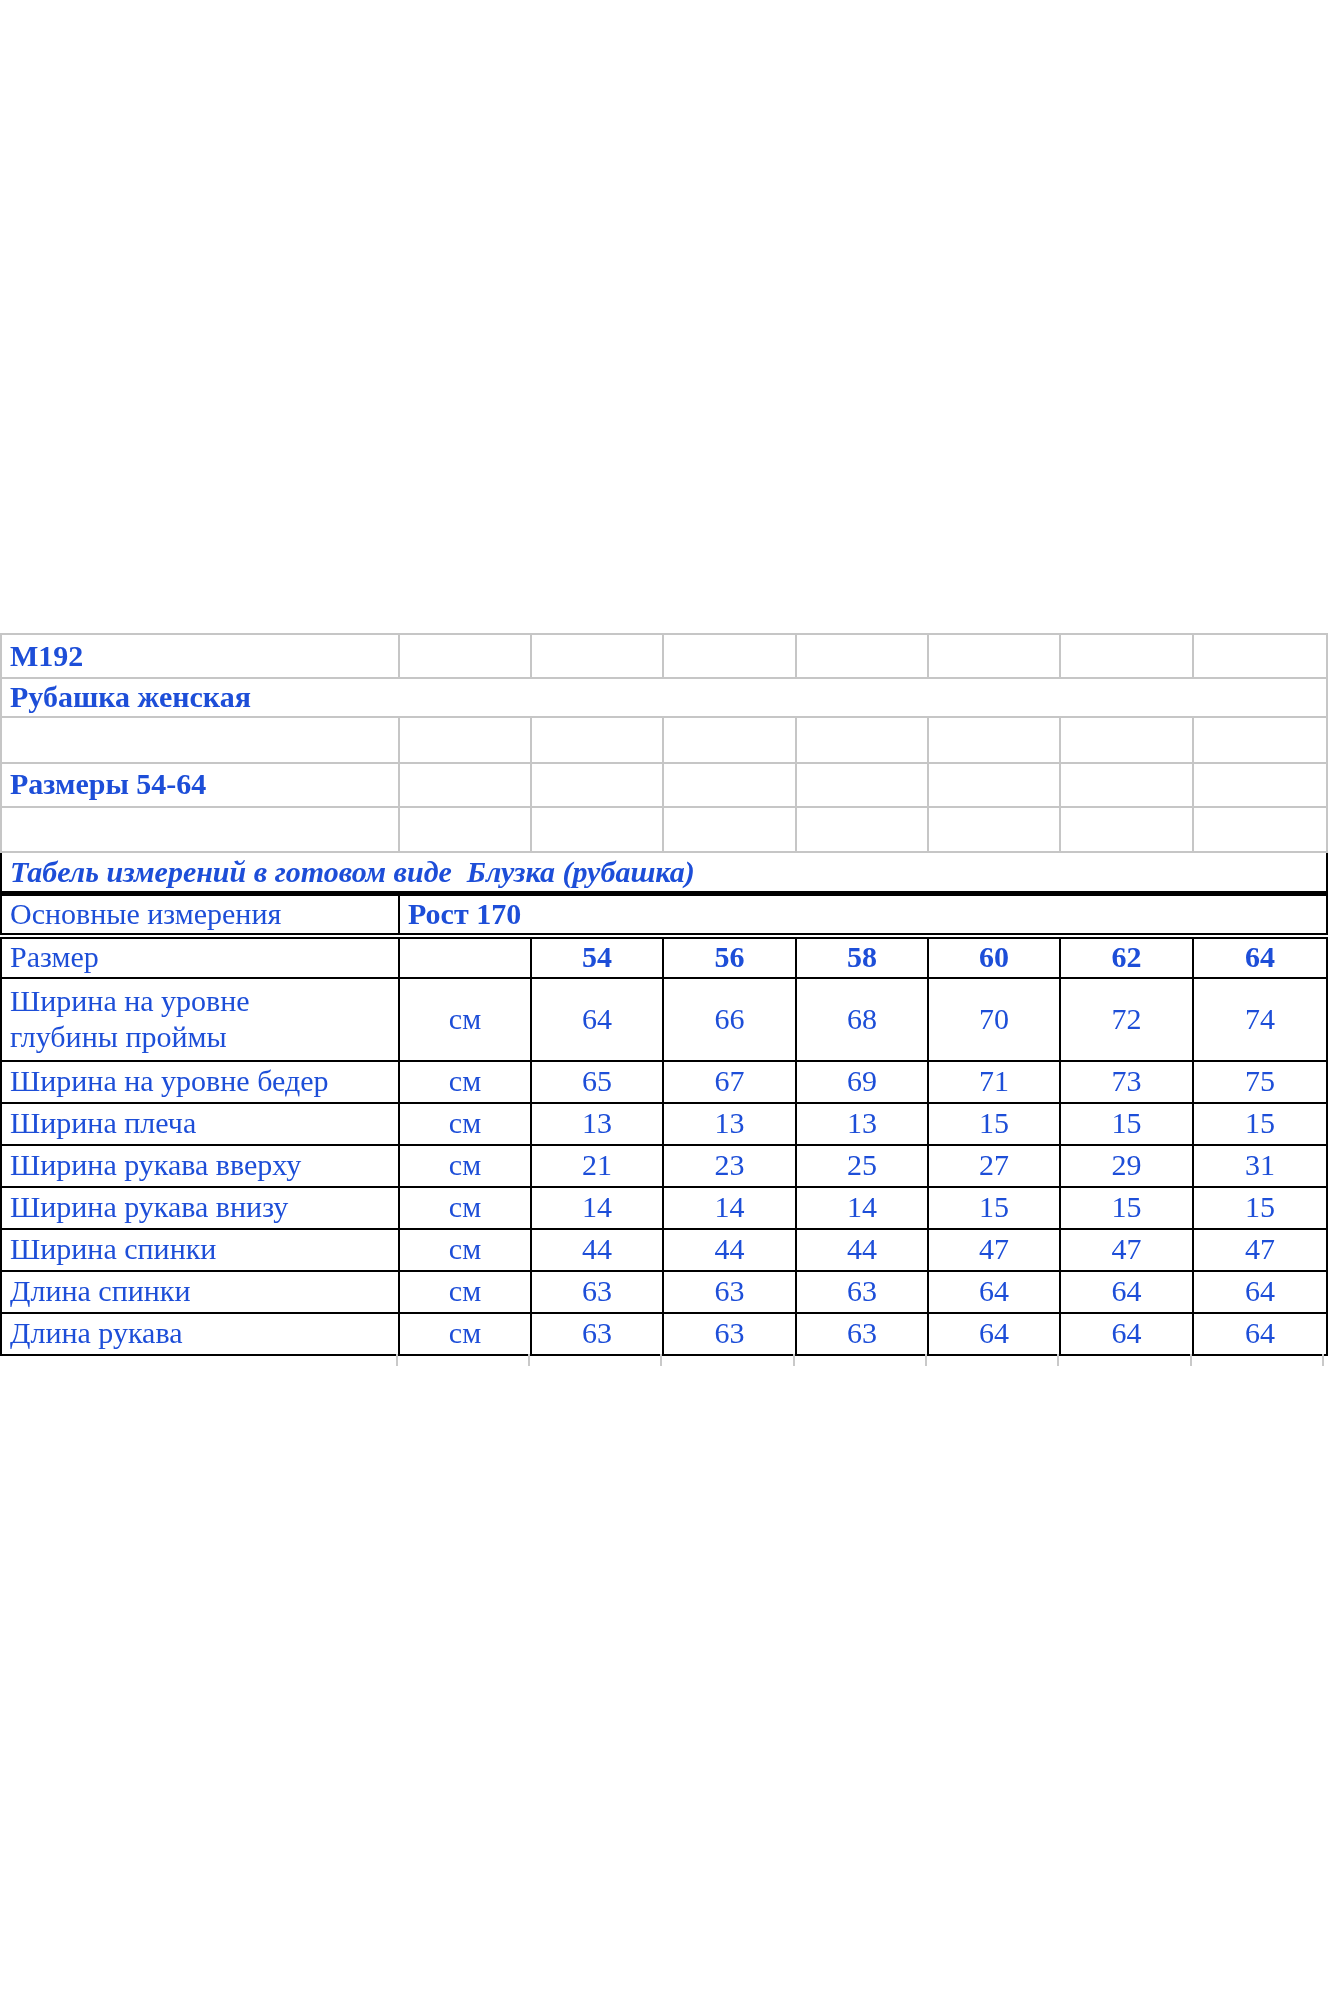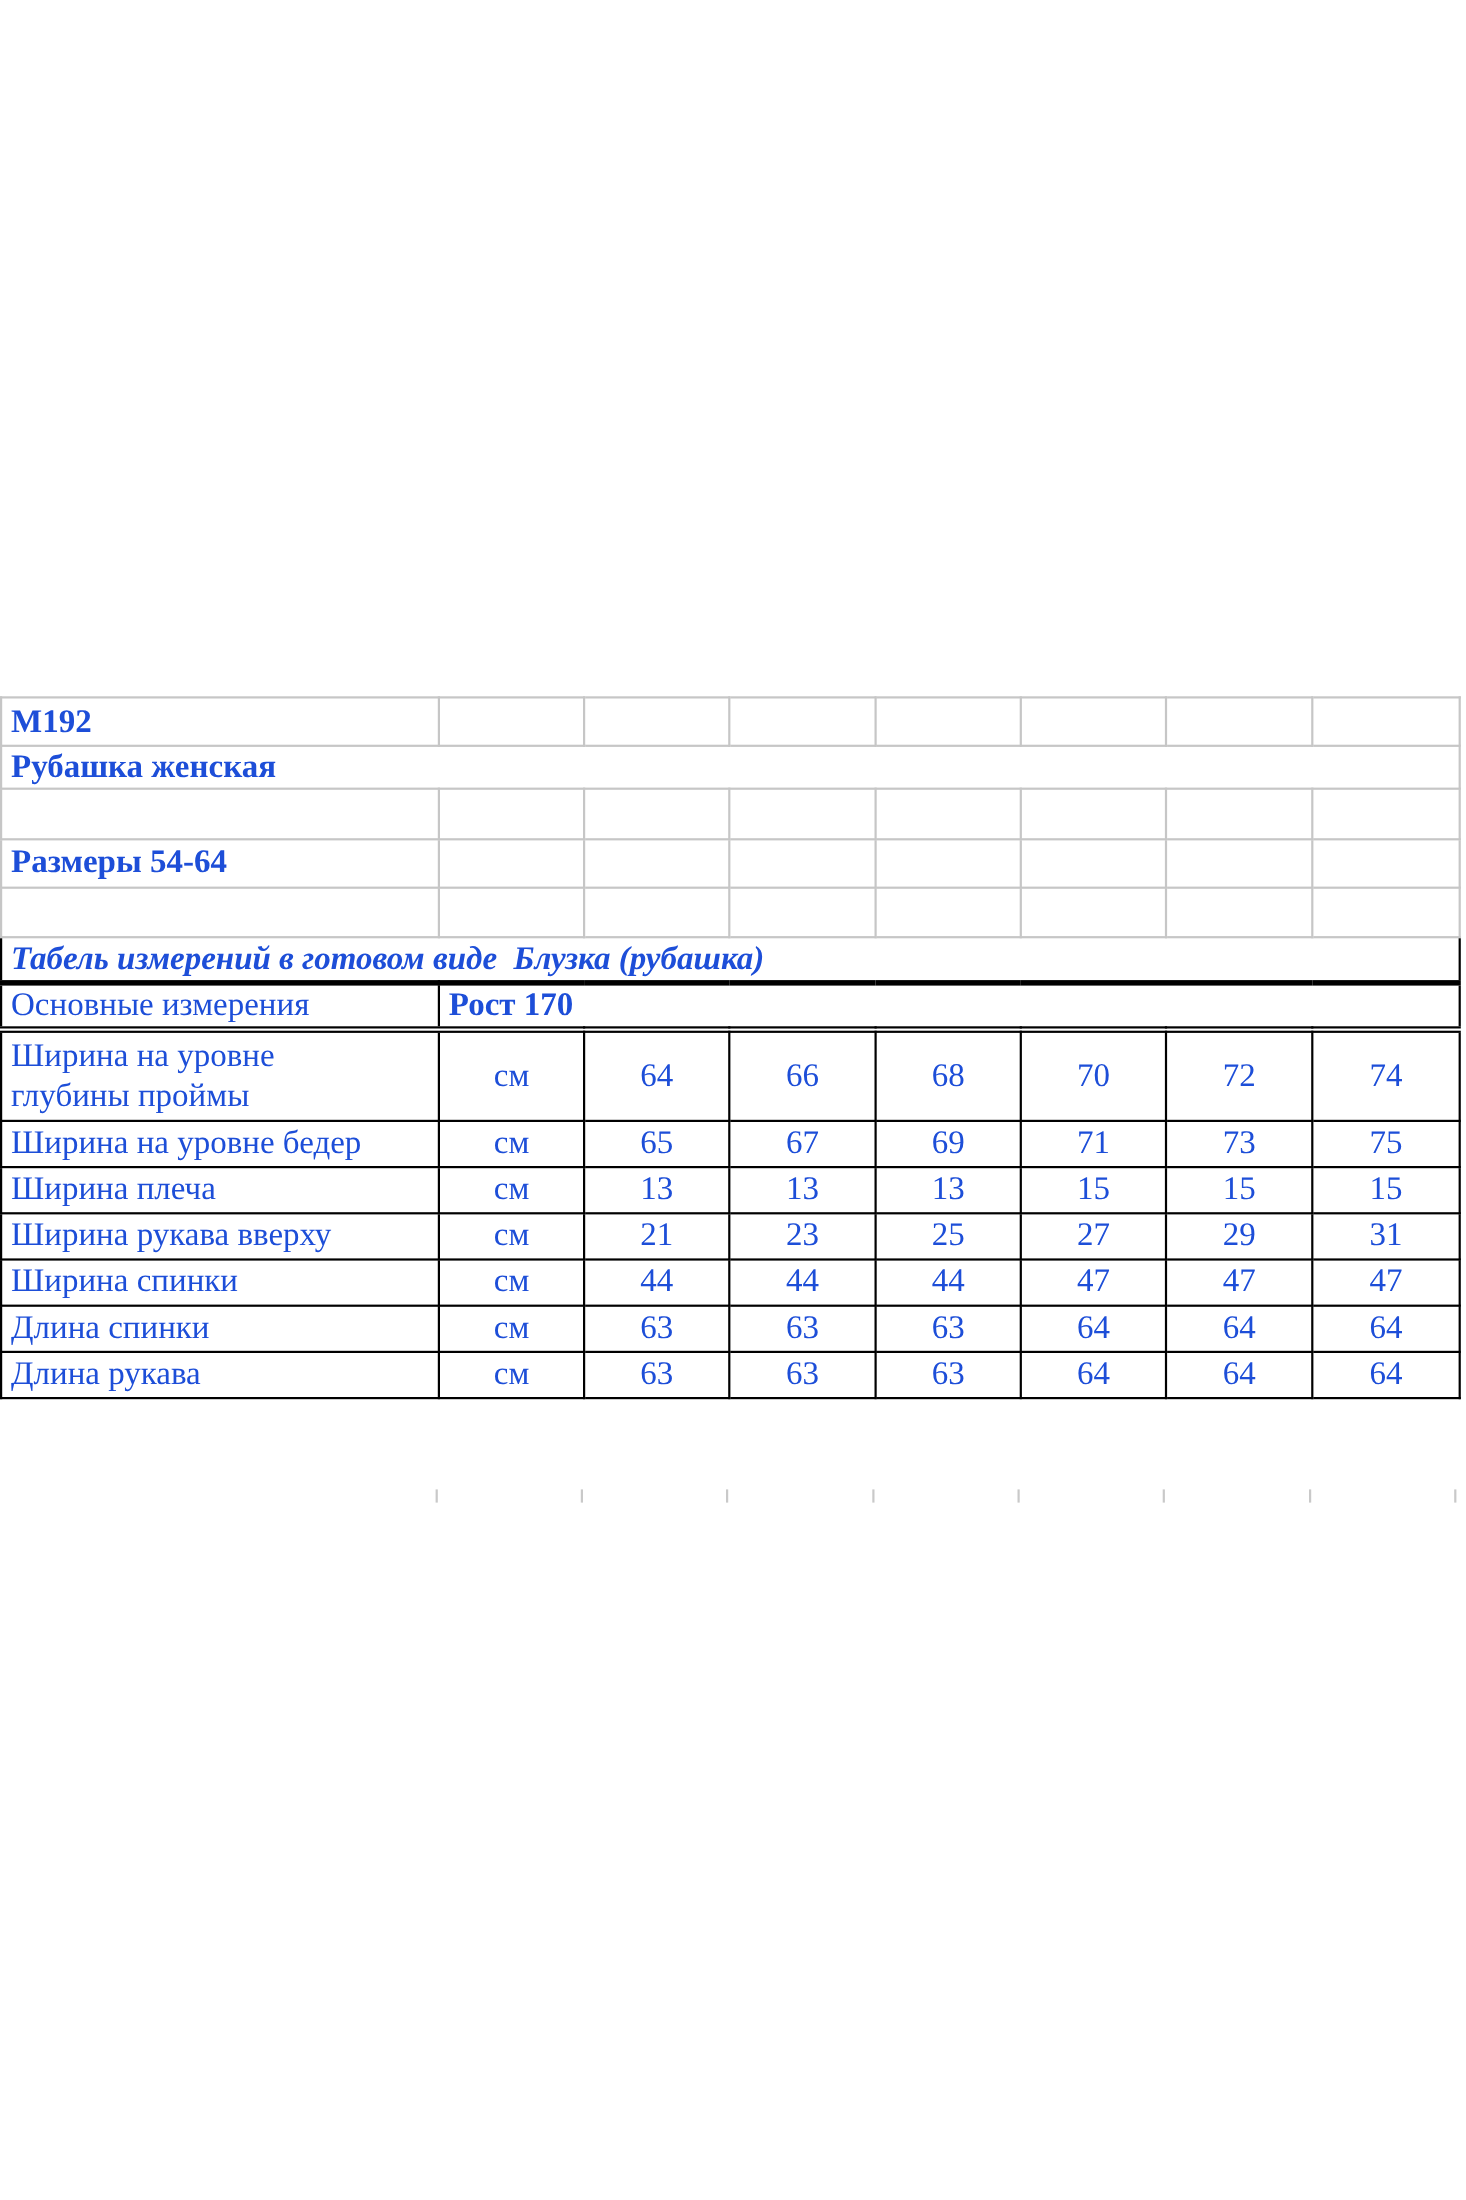--- a/index.html
+++ b/index.html
@@ -145,20 +145,30 @@
           <col style="width:134px">
       </colgroup>
       <tbody>
           <tr class="title-row">
         <td colspan="8">Табель измерений в готовом виде  Блузка (рубашка)</td>
       </tr>
       <tr class="osn-row">
         <td class="lbl">Основные измерения</td>
         <td colspan="7" class="lbl b">Рост 170</td>
       </tr>
+      <tr class="size-row">
+        <td class="lbl">Размер</td>
+        <td class="val"></td>
+        <td class="val b">54</td>
+        <td class="val b">56</td>
+        <td class="val b">58</td>
+        <td class="val b">60</td>
+        <td class="val b">62</td>
+        <td class="val b">64</td>
+      </tr>
       </tbody>
         <tbody id="rows">
           <tr class="tall">
             <td class="lbl">Ширина на уровне
 глубины проймы</td>
             <td class="val">см</td>
             <td class="val">64</td>
             <td class="val">66</td>
             <td class="val">68</td>
             <td class="val">70</td>
@@ -187,20 +197,30 @@
           </tr>
           <tr>
             <td class="lbl">Ширина рукава вверху</td>
             <td class="val">см</td>
             <td class="val">21</td>
             <td class="val">23</td>
             <td class="val">25</td>
             <td class="val">27</td>
             <td class="val">29</td>
             <td class="val">31</td>
+          </tr>
+          <tr>
+            <td class="lbl">Ширина рукава внизу</td>
+            <td class="val">см</td>
+            <td class="val">14</td>
+            <td class="val">14</td>
+            <td class="val">14</td>
+            <td class="val">15</td>
+            <td class="val">15</td>
+            <td class="val">15</td>
           </tr>
           <tr>
             <td class="lbl">Ширина спинки</td>
             <td class="val">см</td>
             <td class="val">44</td>
             <td class="val">44</td>
             <td class="val">44</td>
             <td class="val">47</td>
             <td class="val">47</td>
             <td class="val">47</td>

